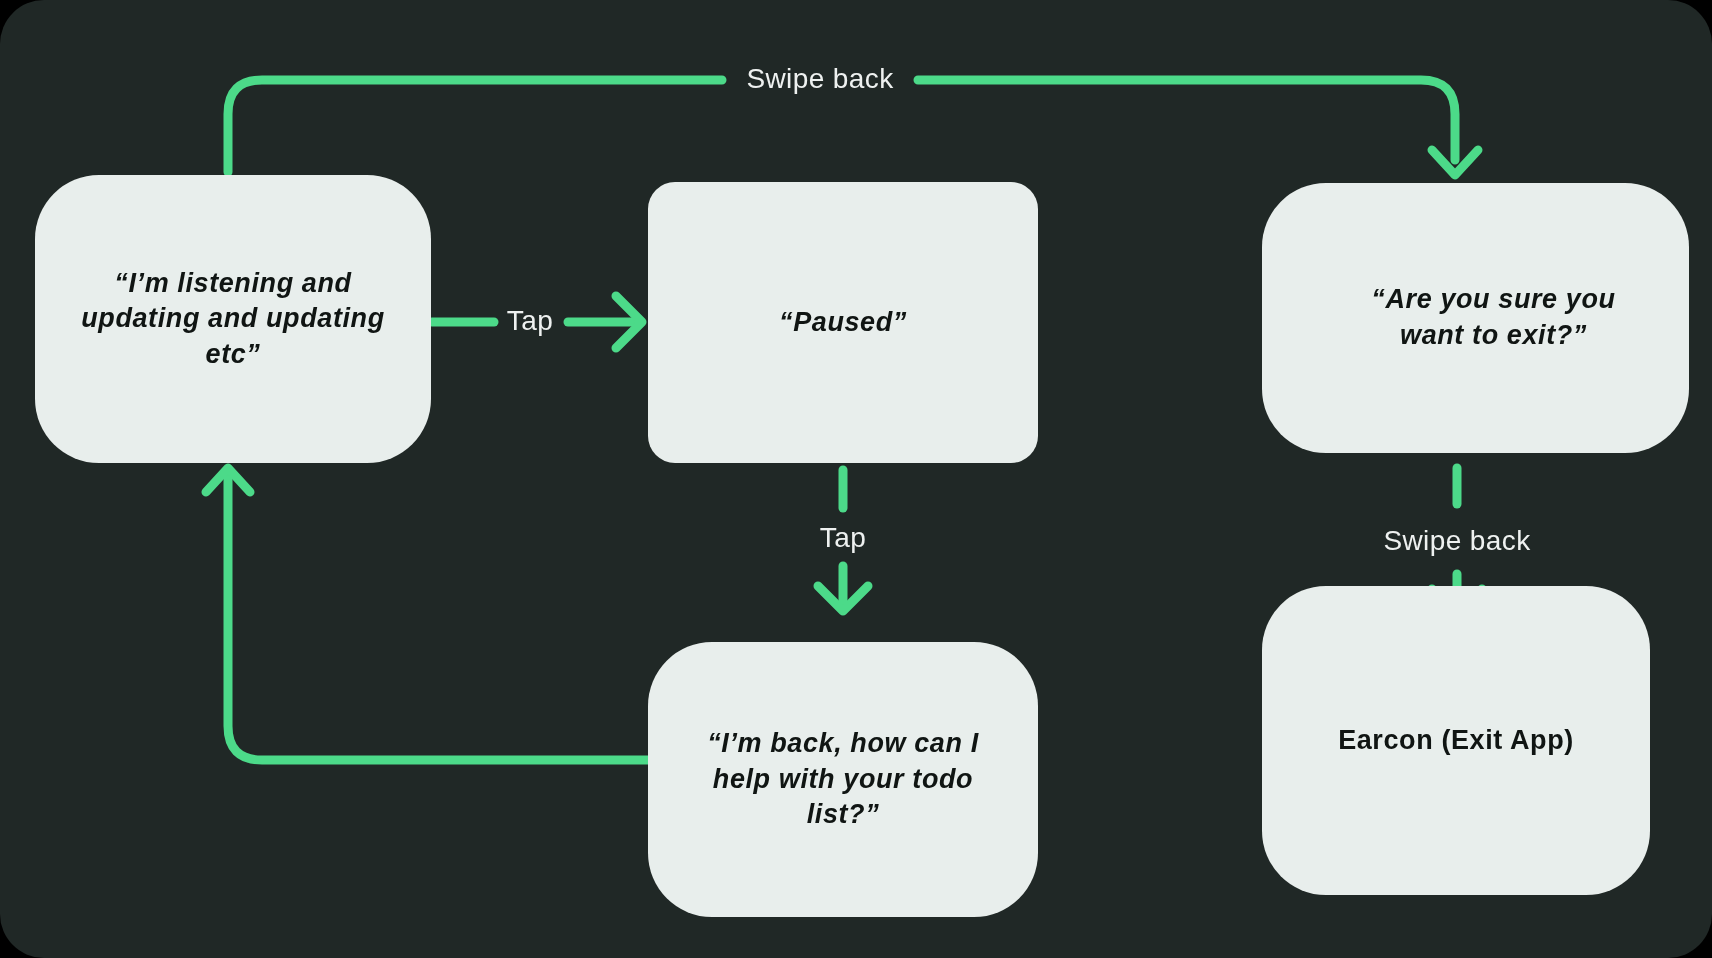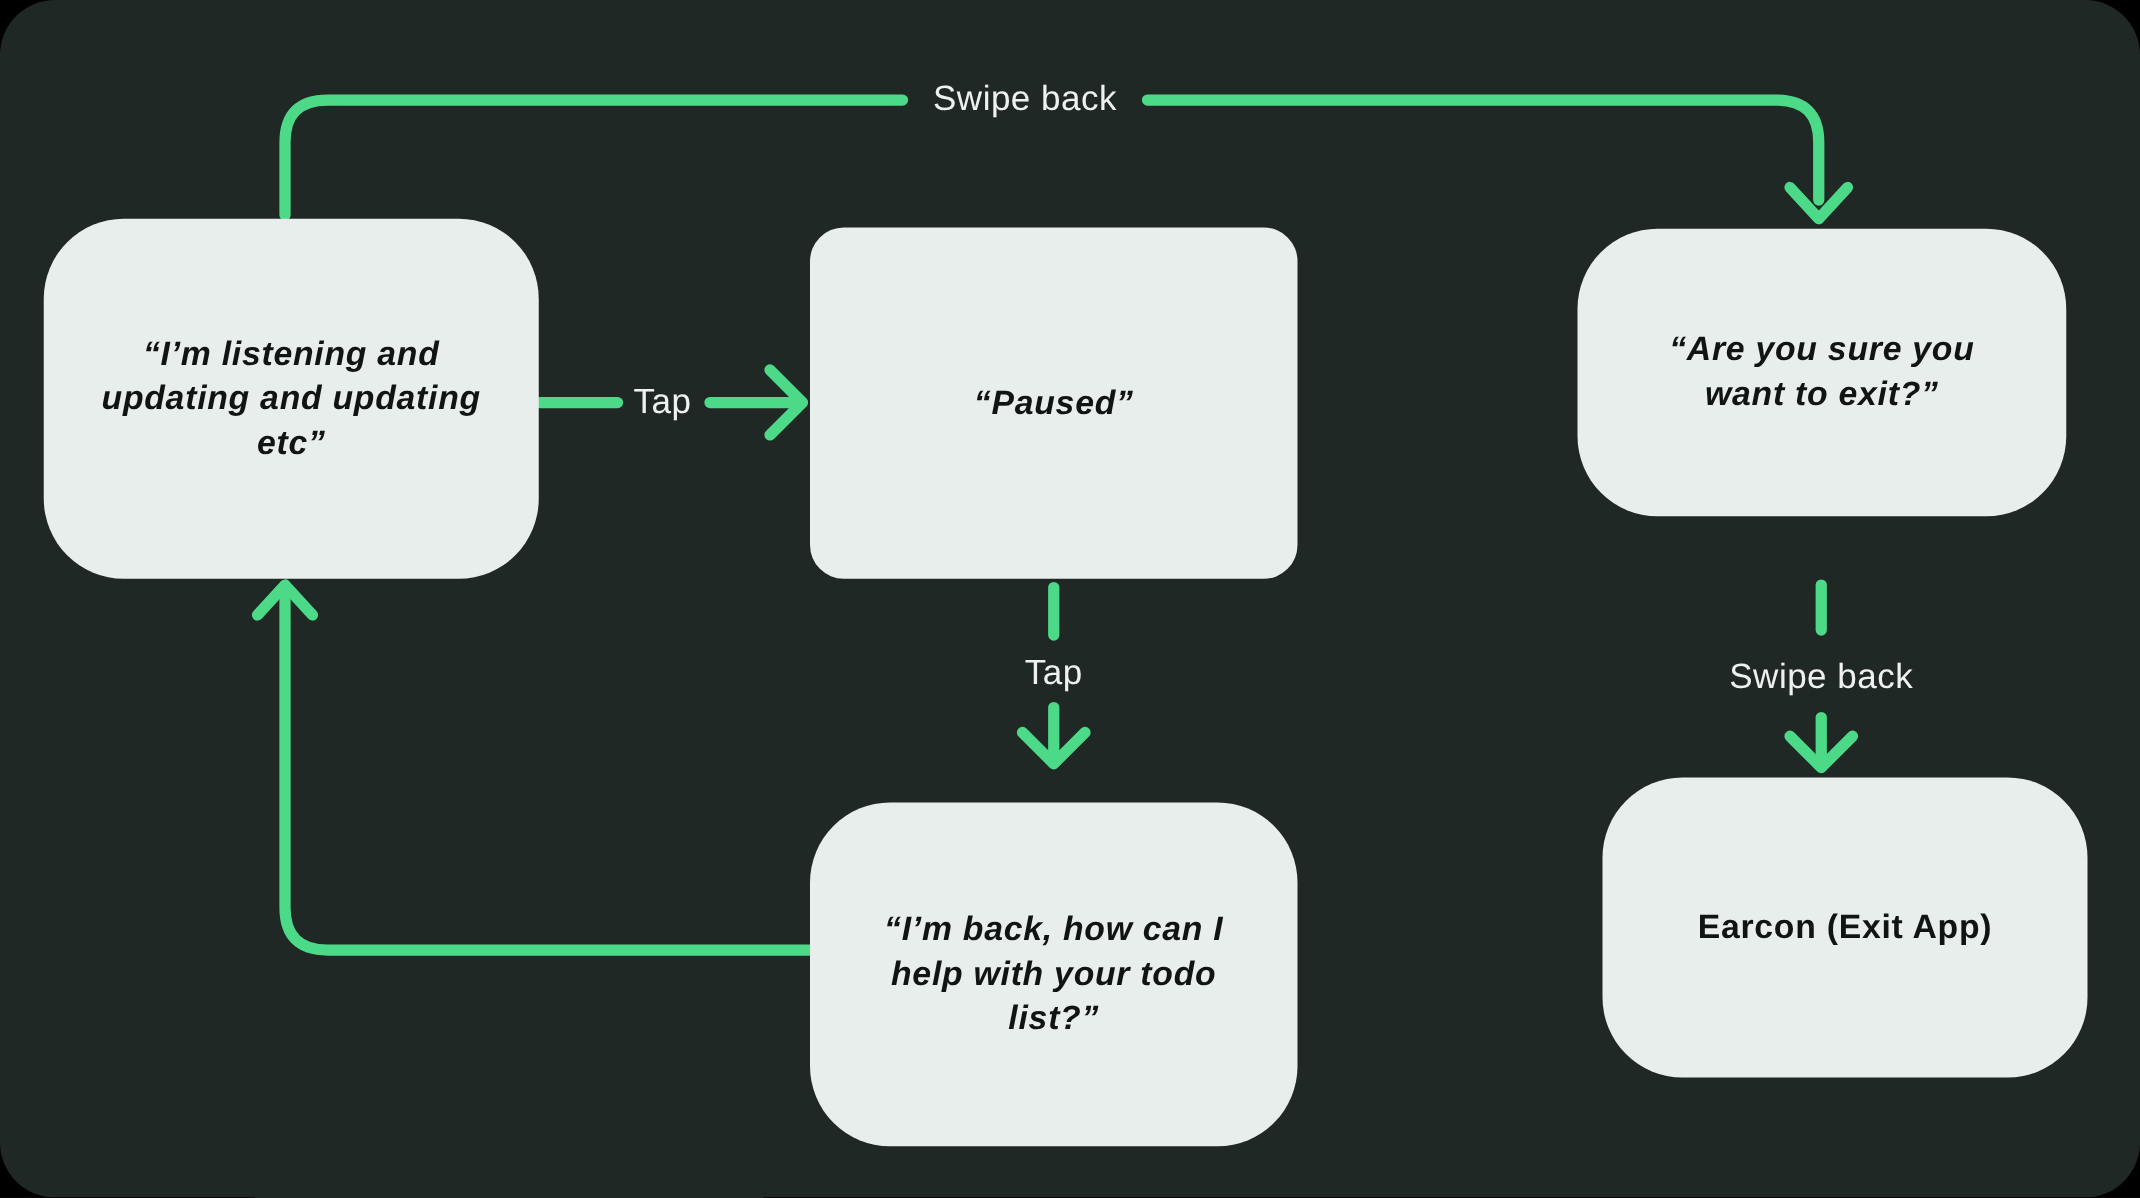--- a/index.html
+++ b/index.html
@@ -47,23 +47,23 @@
     color: var(--node-text, #101513);
     font-size: 27px;
     font-weight: 700;
     line-height: 1.32;
     letter-spacing: 0.6px;
     white-space: pre-line;
   }
   .node.quote { font-style: italic; }
   .node-listening    { left: 35px;   top: 175px; width: 396px; height: 288px; }
   .node-paused       { left: 648px;  top: 182px; width: 390px; height: 281px; border-radius: 27px; }
-  .node-exit-confirm { left: 1262px; top: 183px; width: 391px; height: 230px; }
+  .node-exit-confirm { left: 1262px; top: 183px; width: 391px; height: 270px; padding-left: 36px; }
   .node-back         { left: 648px;  top: 642px; width: 390px; height: 275px; }
-  .node-earcon       { left: 1262px; top: 622px; width: 388px; height: 240px; margin-left: 20px; }
+  .node-earcon       { left: 1262px; top: 586px; width: 388px; height: 309px; }
   .edge-label {
     position: absolute;
     transform: translate(-50%, -50%);
     color: var(--label-text, #eef1f0);
     font-size: 28px;
     font-weight: 400;
     letter-spacing: 0.4px;
     white-space: nowrap;
   }
   .label-swipe-top    { left: 820px;  top: 79px;  }

